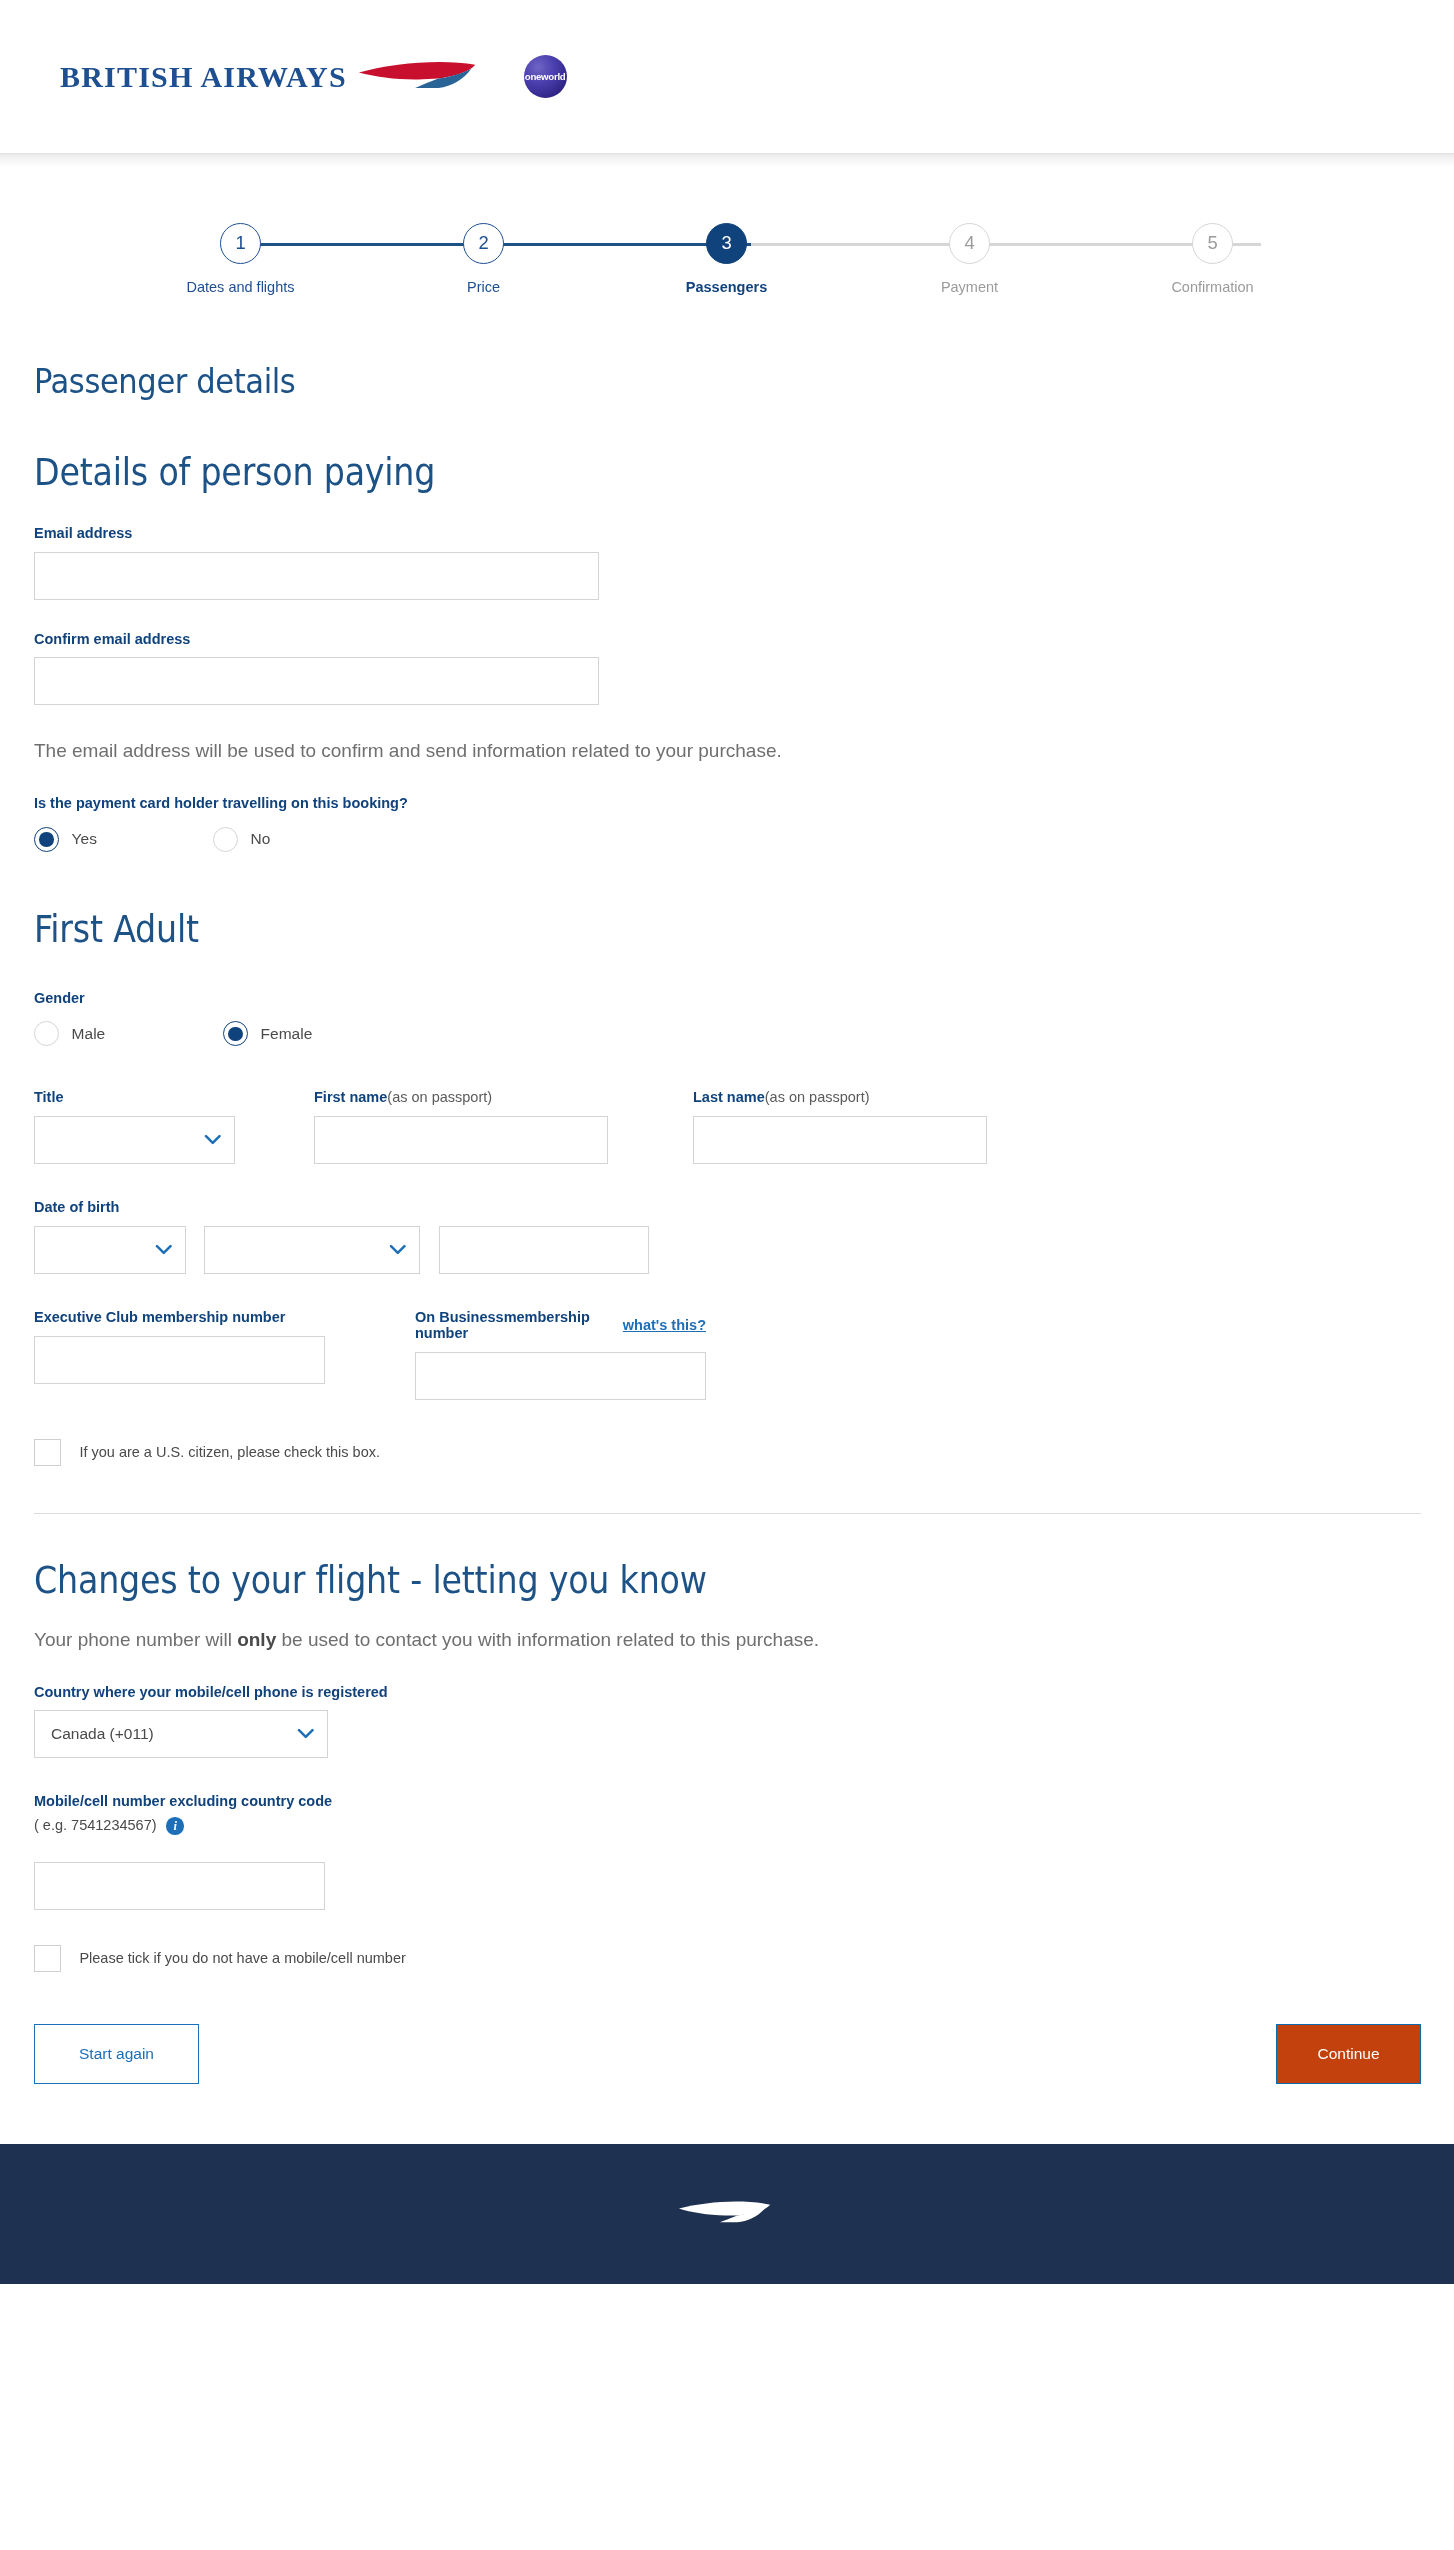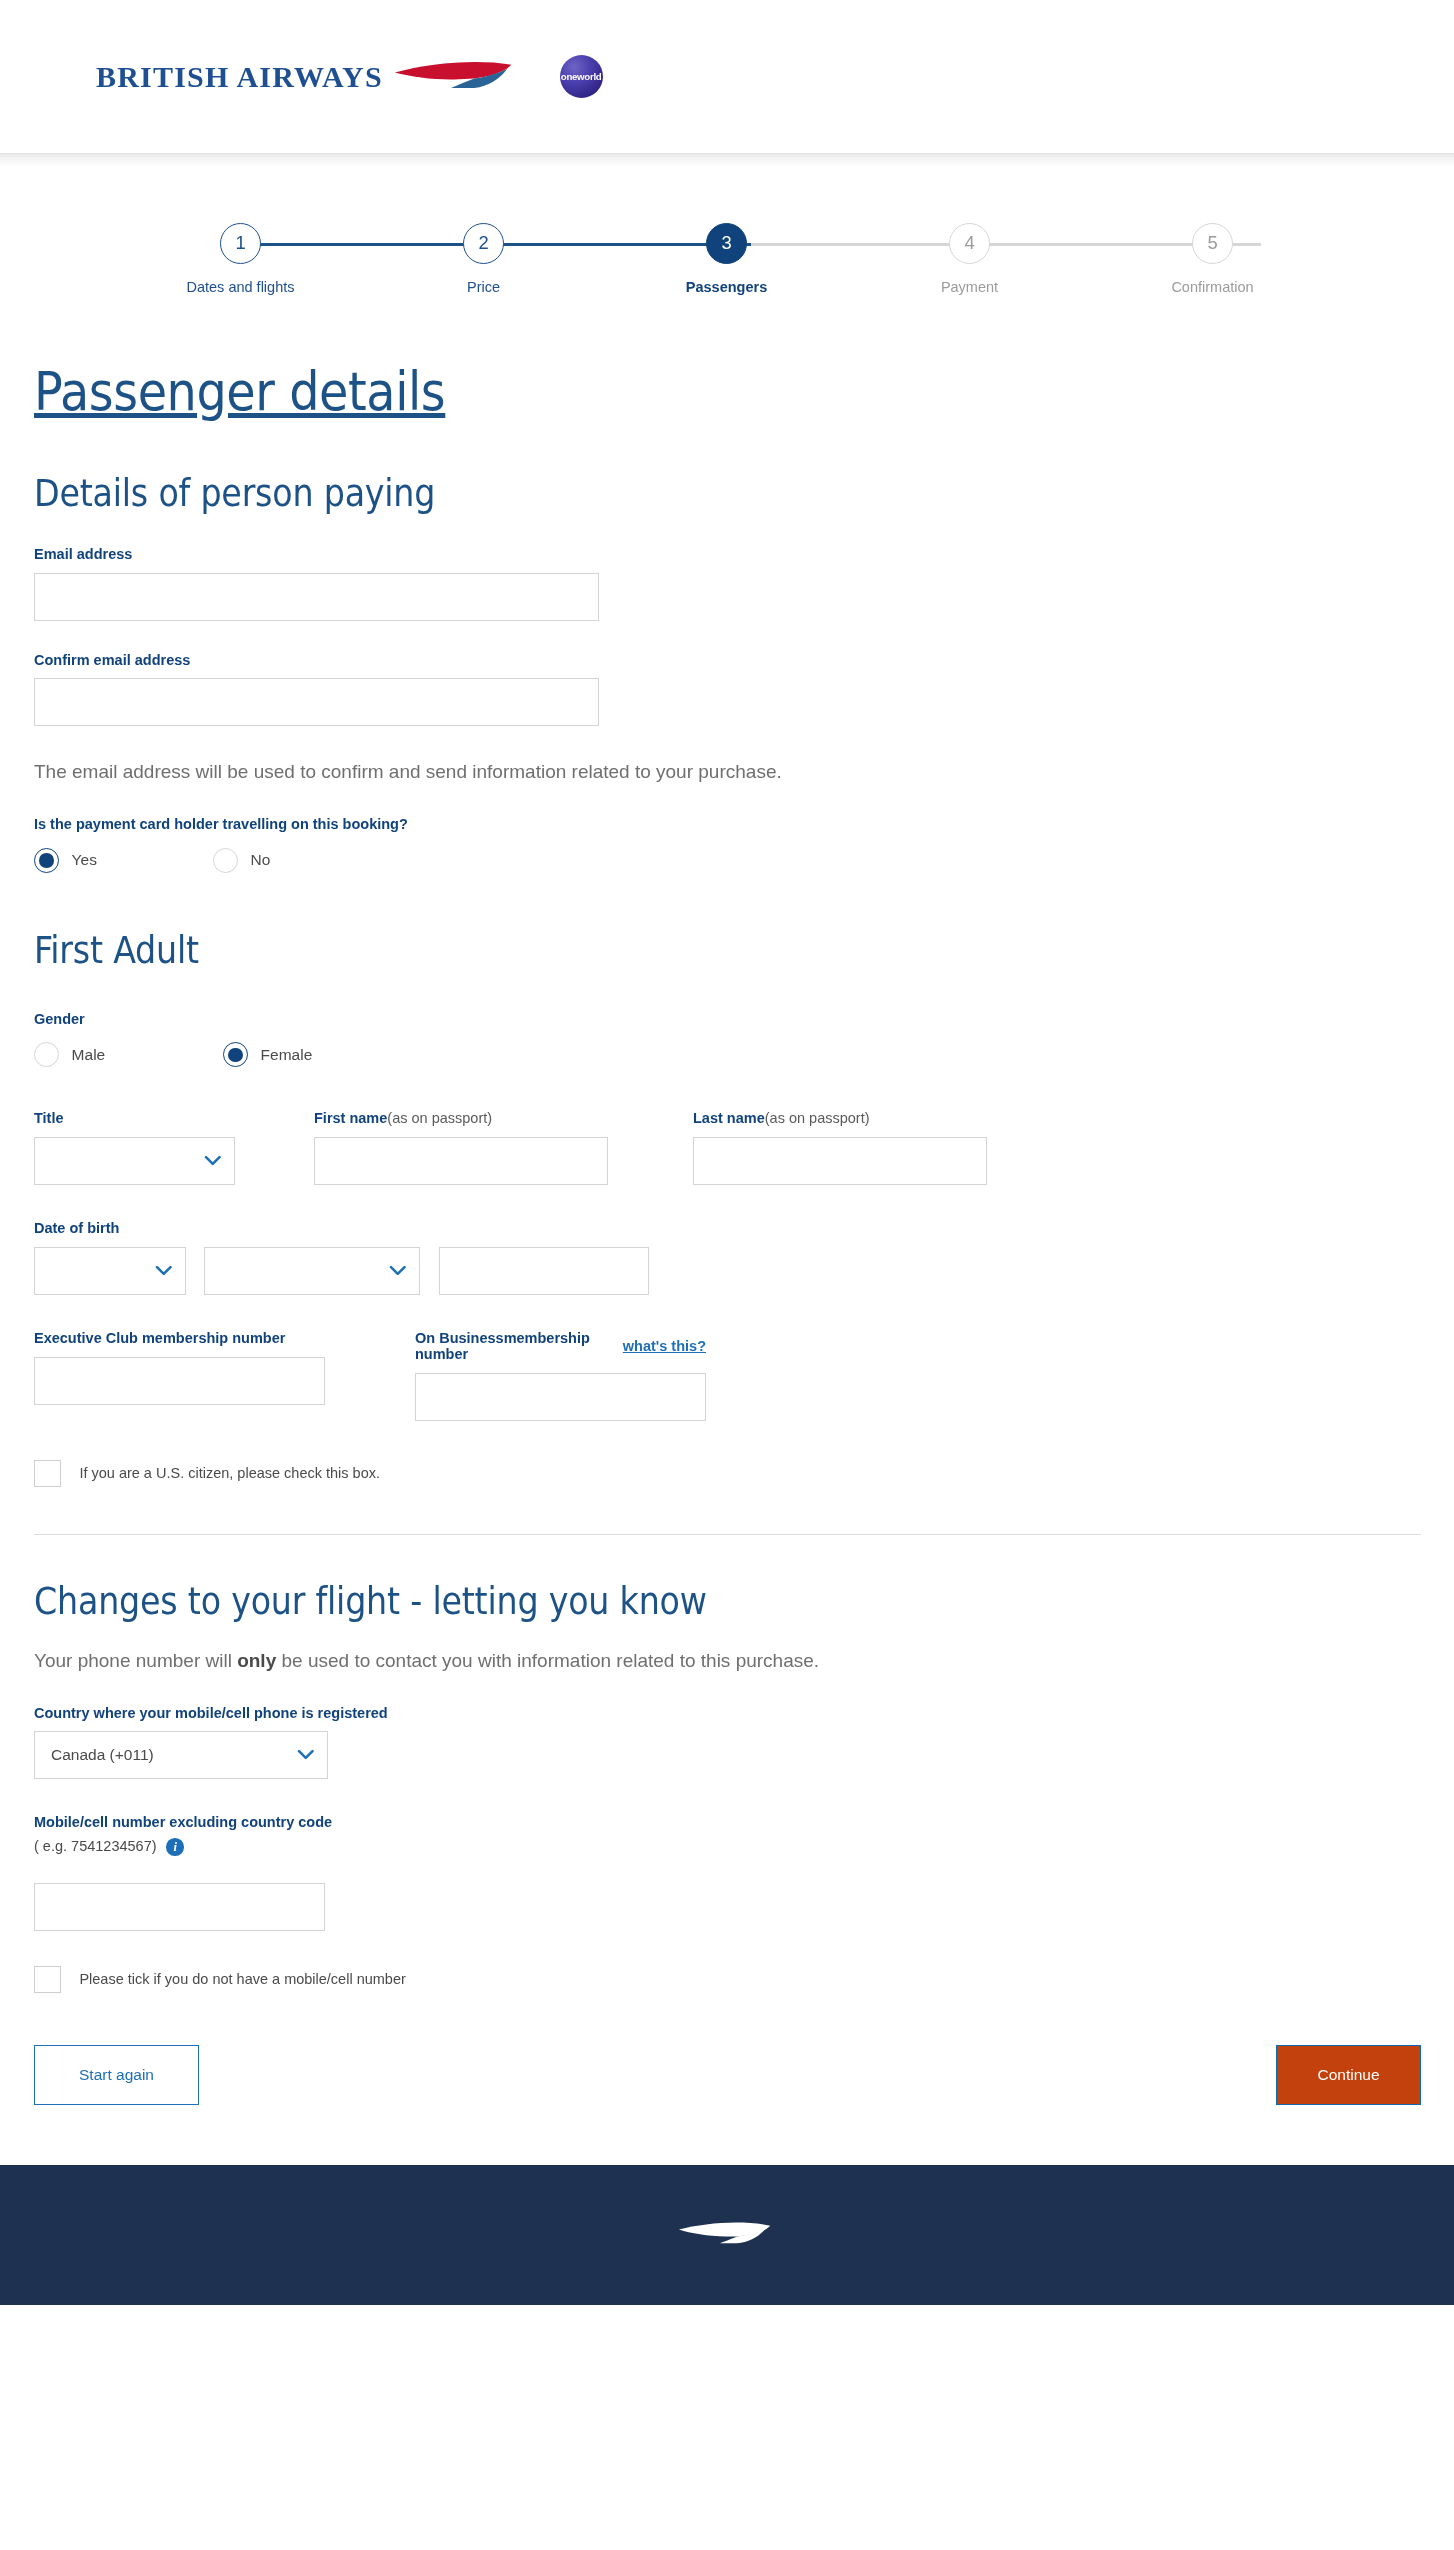--- a/index.html
+++ b/index.html
@@ -11,21 +11,21 @@
   }
   body { width: 1455px; }
 
   
   .site-header {
     background: #ffffff;
     height: 153px;
     position: relative;
   }
   .header-inner {
-    padding-left: 96px;
+    padding-left: 60px;
     display: flex;
     align-items: center;
     height: 100%;
   }
   .ba-logo { display: flex; align-items: center; }
   .ba-wordmark {
     font-family: "Liberation Serif", serif;
     font-size: 30px;
     font-weight: bold;
     letter-spacing: 1.2px;
@@ -105,26 +105,25 @@
     top: 20.4px;
     height: 2.9px;
     z-index: 1;
   }
   .line-done { background: #1d5287; }
   .line-todo { background: #d6d6d6; }
 
   
   h1.page-title {
     font-family: "DejaVu Sans Condensed", "Liberation Sans Narrow", "Liberation Sans", sans-serif;
-    font-size: 53px;
+    font-size: 34px;
     font-weight: 400;
     color: #1d5287;
     margin: 66px 0 0 0;
     letter-spacing: -0.4px;
-    text-decoration: underline;
   }
   h2.section-title {
     font-family: "DejaVu Sans Condensed", "Liberation Sans Narrow", "Liberation Sans", sans-serif;
     font-size: 37px;
     font-weight: 400;
     color: #1d5287;
     margin: 50px 0 0 0;
     letter-spacing: -0.2px;
   }
   h2.section-title.tight { margin-top: 56px; }

